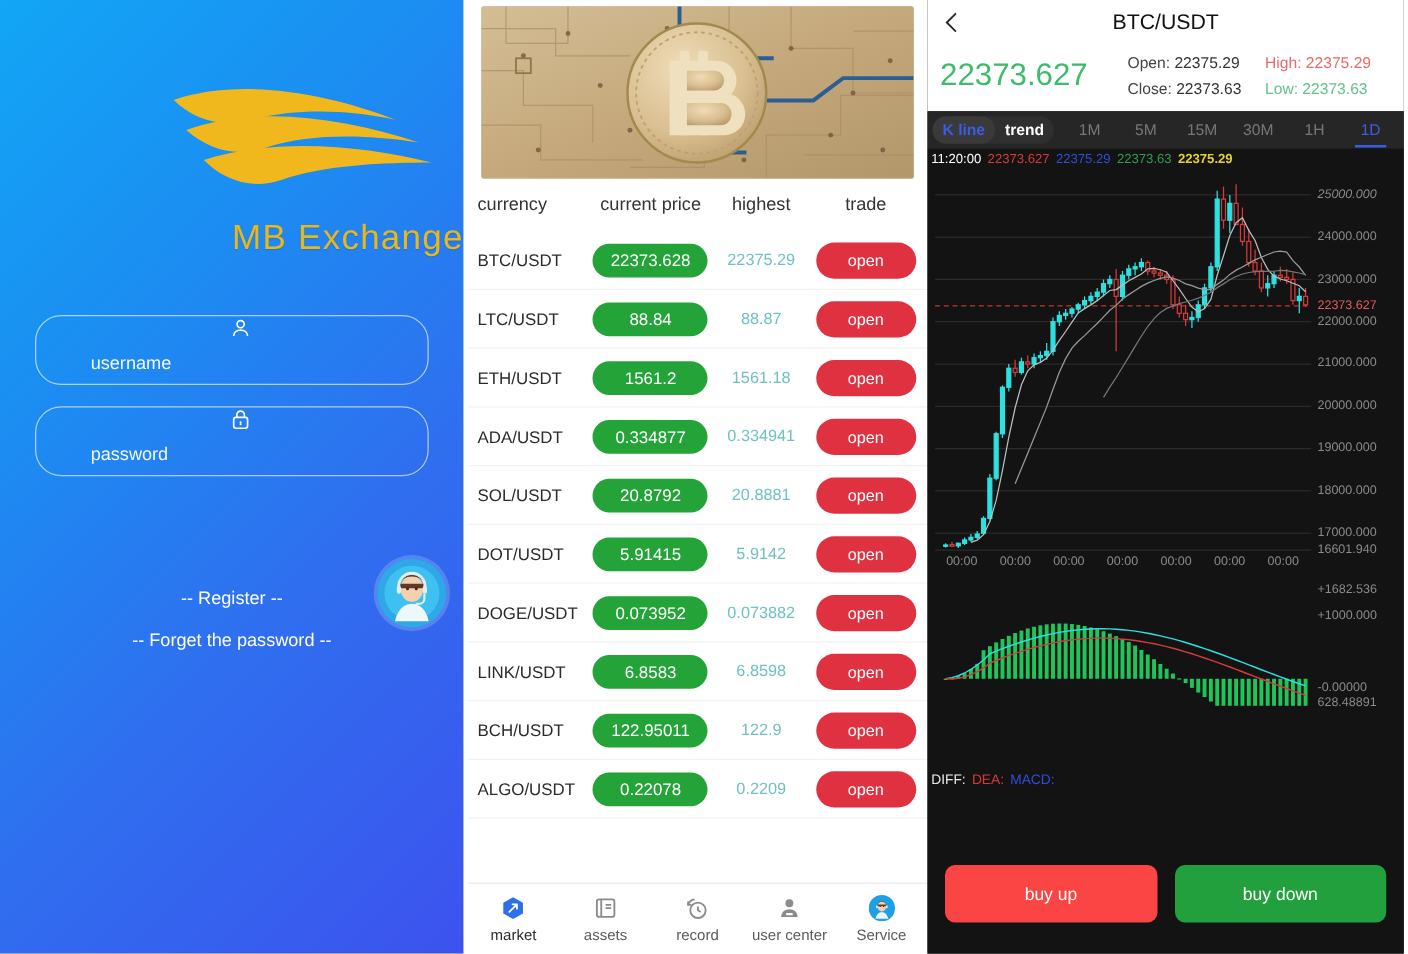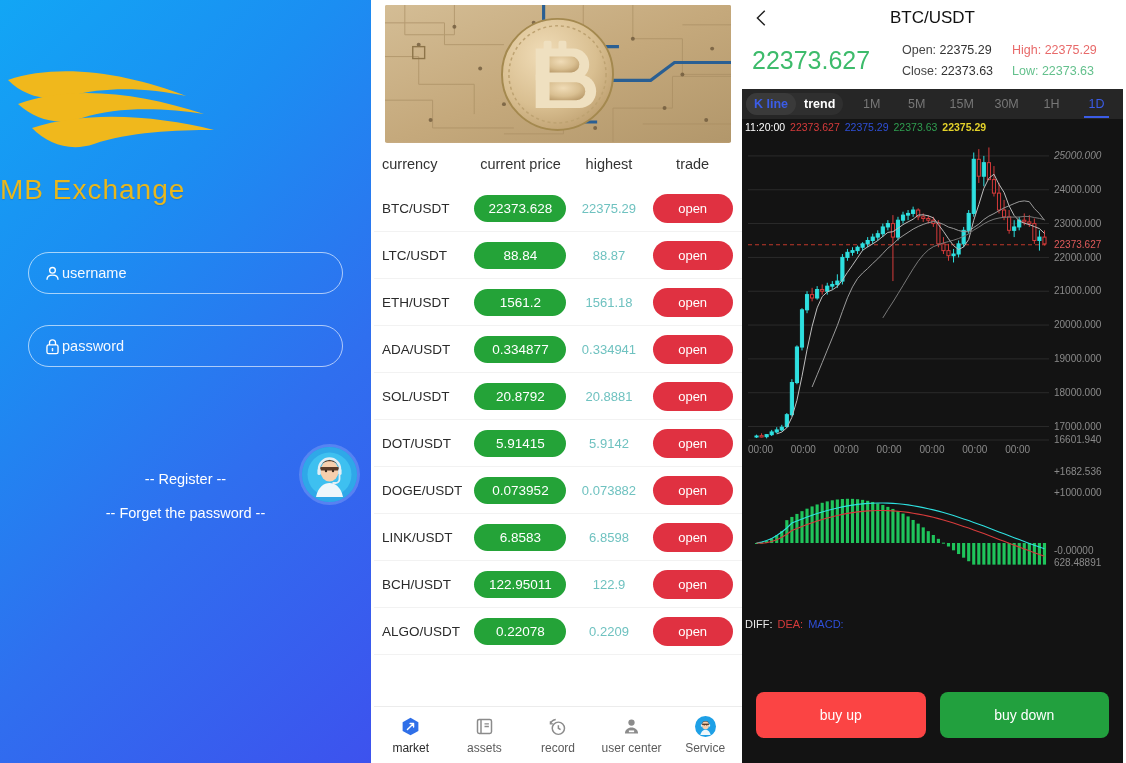--- a/index.html
+++ b/index.html
@@ -12,34 +12,35 @@
   .app { display: flex; width: 1126px; height: 763px; }
 
   
   .login-panel {
     width: 371px; height: 763px; position: relative;
     background: linear-gradient(135deg, #12a6f5 0%, #1b8ef2 30%, #2f6fef 62%, #3d52ee 100%);
     overflow: hidden;
   }
   .logo-wrap {
     position: absolute; top: 52px; left: 0; right: 0;
-    display: flex; flex-direction: column; align-items: flex-start;
+    display: flex; flex-direction: column; align-items: flex-end;
   }
   .logo-mark { width: 240px; height: 120px; }
   .logo-text {
     margin-top: 2px;
     font-size: 28px; letter-spacing: 1px;
     color: #e8b71c; font-weight: 400;
     text-shadow: 0 1px 1px rgba(0,0,0,.12);
   }
   .field {
-    position: absolute; left: 28px; width: 315px; height: 42px;
+    position: absolute; left: 28px; width: 315px; height: 56px;
     border: 1px solid rgba(255,255,255,.62); border-radius: 21px;
-    display: flex; align-items: center; padding-left: 14px; gap: 0;
+    display: flex; align-items: center; padding-left: 14px; gap: 11px;
     background: transparent;
+    flex-direction: column;
   }
   #f-user { top: 252px; }
   #f-pass { top: 325px; }
   .field svg { flex: 0 0 auto; }
   .field input {
     background: transparent; border: 0; outline: none;
     color: #fff; font-size: 14.5px; font-family: "Liberation Sans", sans-serif;
     width: 240px;
   }
   .field input::placeholder { color: rgba(255,255,255,.95); }
@@ -181,21 +182,21 @@
   .yaxis {
     position: absolute; right: 1px; top: 0; width: 72px;
     font-size: 10px; color: #8a8a8a; text-align: left;
   }
   .yaxis div { position: absolute; left: 4px; white-space: nowrap; }
   .yaxis .cur { color: #e05b5b; }
   .xaxis {
     position: absolute; left: 6px; top: 309px; width: 300px;
     display: flex; font-size: 10px; color: #8a8a8a;
   }
-  .xaxis span { flex: 1; text-align: left; }
+  .xaxis span { flex: 1; text-align: center; }
   .macd-axis {
     position: absolute; right: 1px; top: 330px; width: 72px;
     font-size: 10px; color: #8a8a8a;
   }
   .macd-axis div { position: absolute; left: 4px; white-space: nowrap; }
 </style>
 </head>
 <body>
 
 <div class="app">

